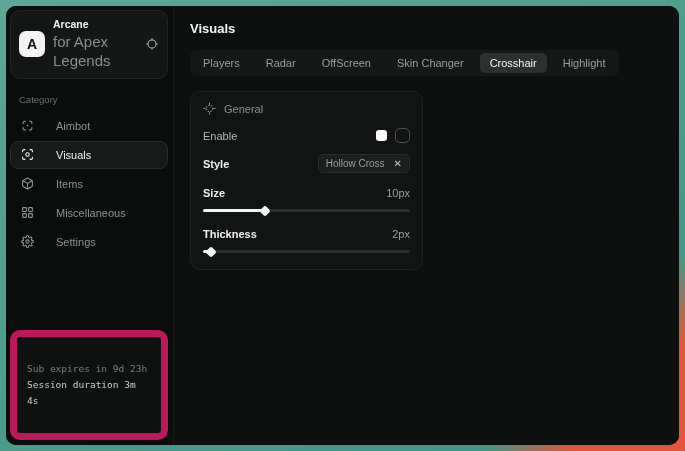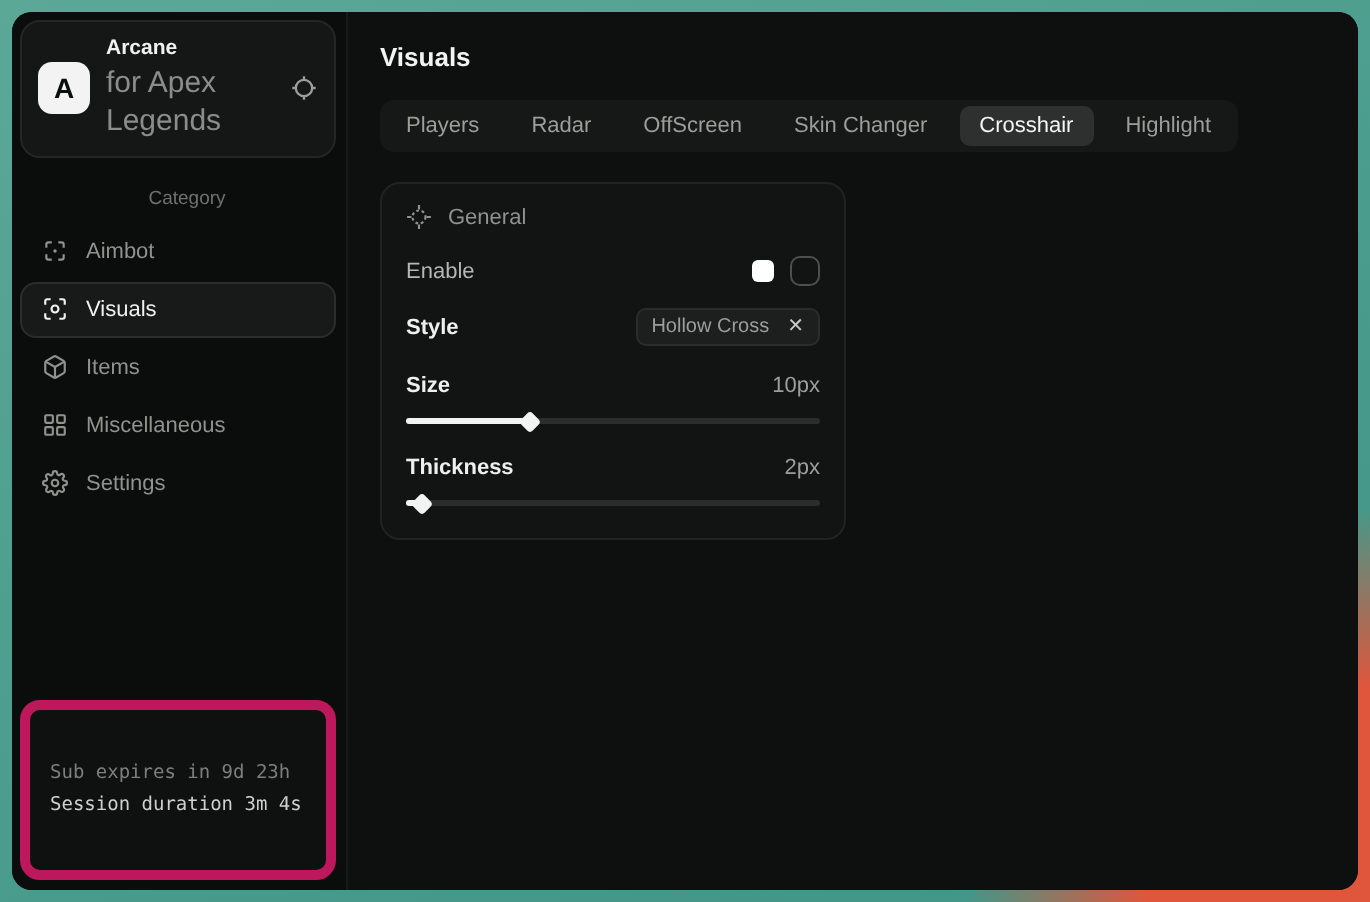--- a/index.html
+++ b/index.html
@@ -33,36 +33,36 @@
   .app-logo {
     width: 26px; height: 26px; border-radius: 7px;
     background: #f2f3f2; color: #0c0e0d;
     display: flex; align-items: center; justify-content: center;
     font-weight: bold; font-size: 14px; flex: 0 0 26px;
   }
   .app-titles { flex: 1; min-width: 0; }
   .app-name { color: #f0f2f1; font-size: 10.5px; font-weight: bold; line-height: 1.3; }
   .app-sub { color: #8a8d8b; font-size: 15px; line-height: 1.3; }
   .icon-btn { color: #9b9e9b; display: flex; align-items: center; justify-content: center; cursor: pointer; }
-  .cat-label { color: #6e716f; font-size: 9.5px; margin: 15px 0 7px 9px; text-align: center; }
+  .cat-label { color: #6e716f; font-size: 9.5px; margin: 15px 0 7px 9px; }
   .nav { display: flex; flex-direction: column; gap: 1px; }
   .nav-item {
-    height: 28px; display: flex; align-items: center; gap: 9px;
+    height: 28px; display: flex; align-items: center; gap: 22px;
     padding: 0 9px; border-radius: 8px;
     color: #8f928f; font-size: 11px;
     border: 1px solid transparent;
     cursor: pointer;
   }
   .nav-item.selected {
     background: #181a19; border-color: #2b2d2c; color: #f0f2f1;
   }
   .nav-icon { width: 14px; height: 14px; display: flex; align-items: center; justify-content: center; }
   .sidebar-spacer { flex: 1; }
   .info-card {
-    border: 5px solid #be185d; border-radius: 10px;
+    border: 7px solid #be185d; border-radius: 10px;
     background: #0f1110; padding: 24px 10px;
     font-family: "DejaVu Sans Mono", "Liberation Mono", monospace;
     font-size: 9.5px; line-height: 1.7;
   }
   .info-line1 { color: #7c7f7d; }
   .info-line2 { color: #cdd0cd; }
   
   .main {
     flex: 1; background: #0e100f;
     border-left: 1px solid #191b1a;

